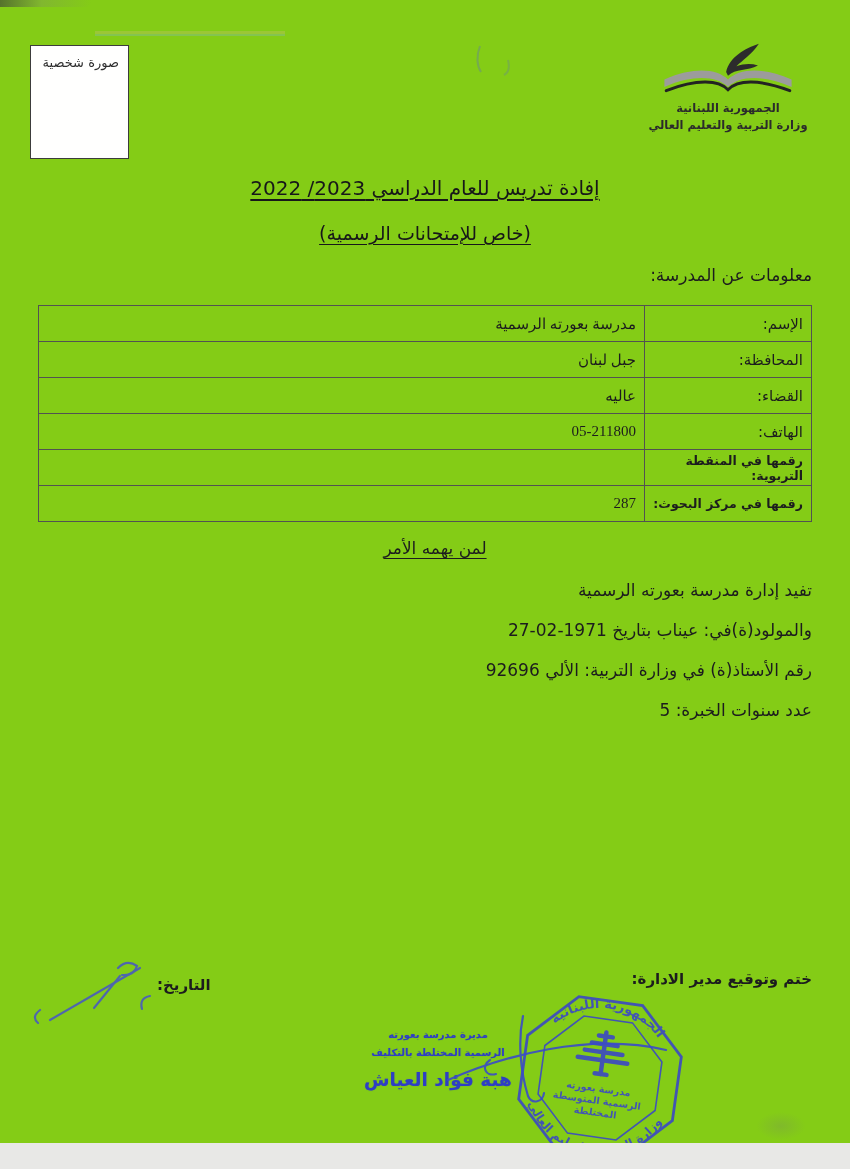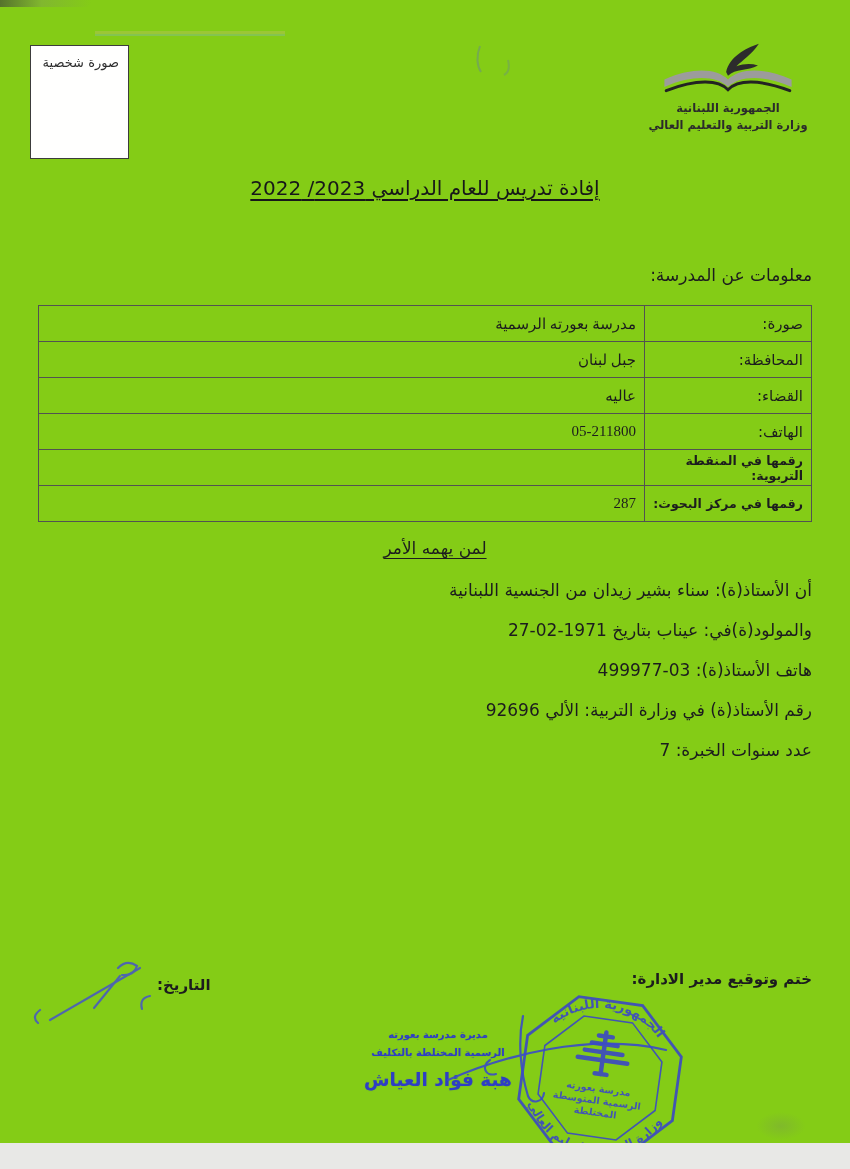--- a/index.html
+++ b/index.html
@@ -82,27 +82,30 @@
   </div>
 
   <svg class="pen-marks" width="80" height="60">
     <path d="M28,6 c-4,10 -3,20 1,26" stroke="rgba(90,110,190,.35)" stroke-width="2" fill="none"></path>
     <path d="M56,20 c2,8 0,13 -4,15" stroke="rgba(90,110,190,.28)" stroke-width="2" fill="none"></path>
   </svg>
 
   <div class="title-main">
     <span>إفادة تدريس  للعام الدراسي  2023/ 2022</span>
   </div>
+  <div class="title-sub">
+    <span>(خاص للإمتحانات الرسمية)</span>
+  </div>
 
   <div class="info-heading">معلومات عن المدرسة:</div>
 
   <table class="school">
     <tbody>
       <tr>
-        <td class="lbl">صورة:</td>
+        <td class="lbl">الإسم:</td>
         <td class="val">مدرسة بعورته الرسمية</td>
       </tr>
       <tr>
         <td class="lbl">المحافظة:</td>
         <td class="val">جبل لبنان</td>
       </tr>
       <tr>
         <td class="lbl">القضاء:</td>
         <td class="val">عاليه</td>
       </tr>
@@ -119,25 +122,24 @@
         <td class="val">287</td>
       </tr>
     </tbody>
   </table>
 
   <div class="letter-heading">
     <span>لمن يهمه الأمر</span>
   </div>
 
   <div class="letter-body">
-    <div>أن الأستاذ(ة): سناء بشير زيدان من الجنسية اللبنانية</div>
+    <div>تفيد إدارة مدرسة بعورته الرسمية</div>
     <div>والمولود(ة)في: عيناب  بتاريخ 1971-02-27</div>
-    <div>هاتف الأستاذ(ة): 03-499977</div>
     <div>رقم الأستاذ(ة) في وزارة التربية: الألي 92696</div>
-    <div>عدد سنوات الخبرة: 7</div>
+    <div>عدد سنوات الخبرة: 5</div>
   </div>
 
   <div class="stamp-caption">ختم وتوقيع مدير الادارة:</div>
   <div class="date-label">التاريخ:</div>
 
   <svg class="date-scribble" width="155" height="90">
     <g stroke="#4555c8" stroke-width="2.2" fill="none" stroke-linecap="round" opacity=".85">
       <path d="M18,64 q -9,7 -2,13"></path>
       <path d="M28,74 L 118,22"></path>
       <path d="M72,62 L 98,30"></path>

